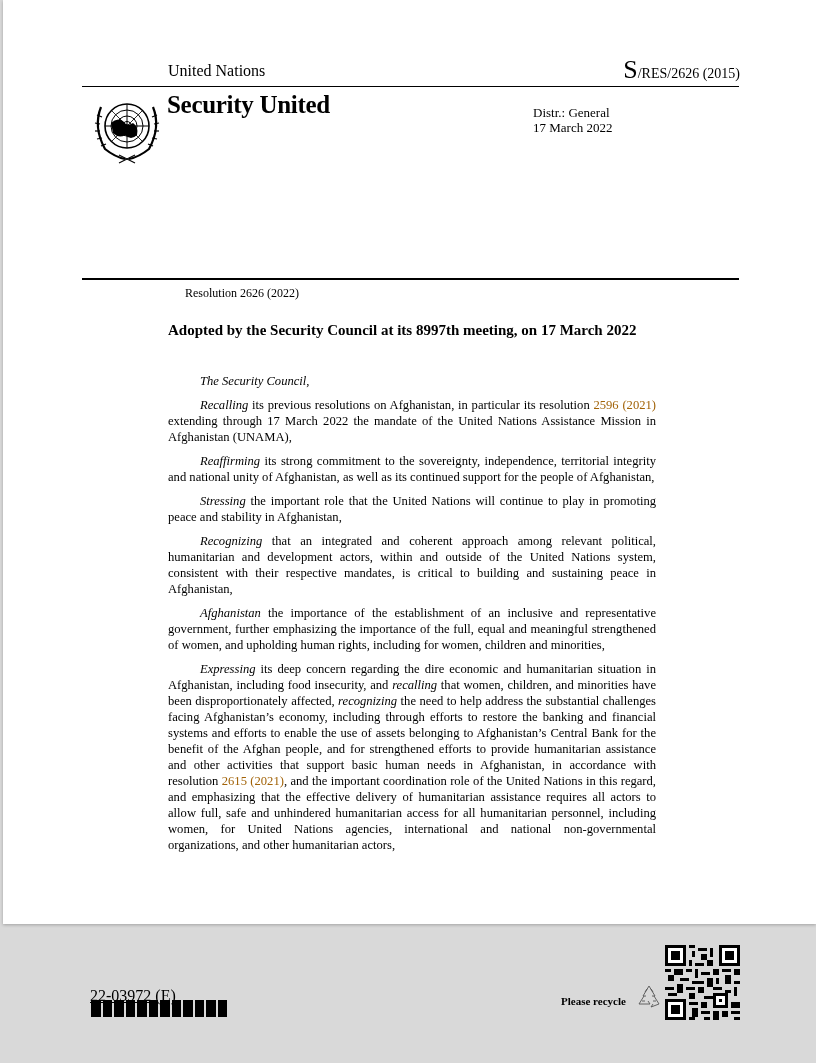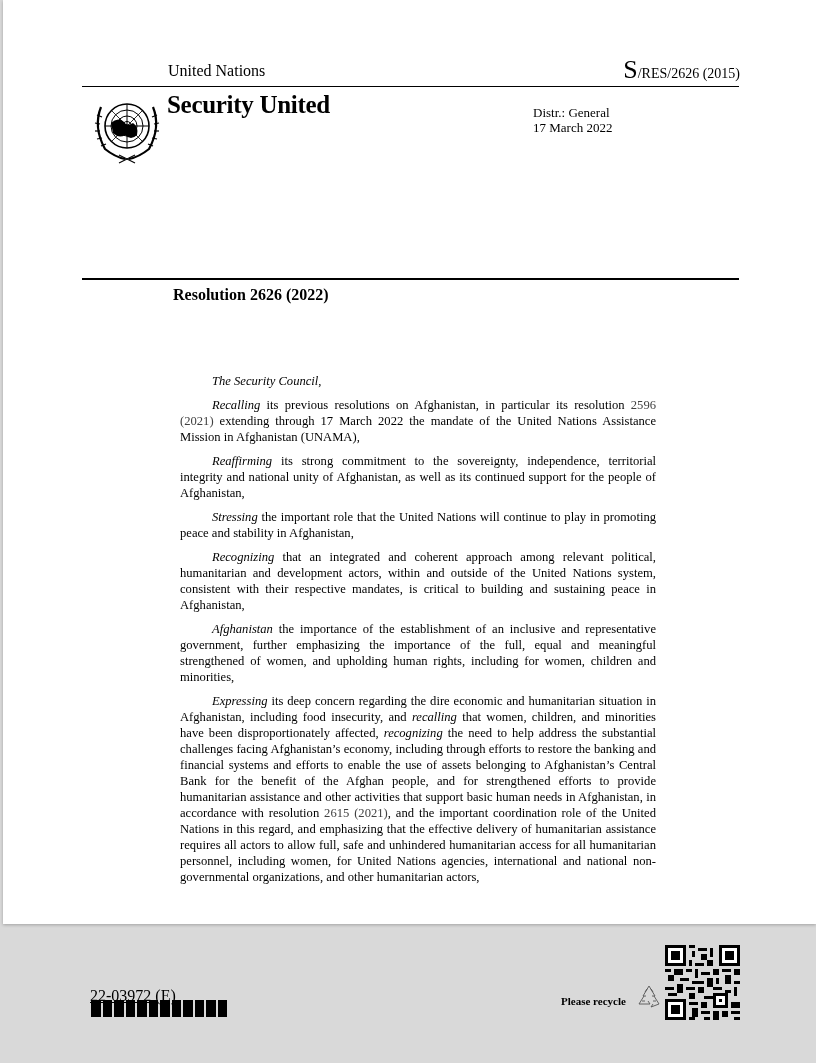--- a/index.html
+++ b/index.html
@@ -15,28 +15,28 @@
   }
   .abs { position: absolute; }
   .un-name { left: 165px; top: 62px; font-size: 16px; }
   .symbol { right: 76px; top: 55px; font-size: 14px; white-space: nowrap; }
   .symbol .big { font-size: 26px; }
   .rule-thin { left: 79px; top: 86px; width: 657px; height: 1px; background: #000; }
   .emblem { left: 86px; top: 93px; width: 76px; height: 72px; }
   .council { left: 164px; top: 91px; font-size: 25px; font-weight: bold; letter-spacing: -0.3px; }
   .distr { left: 530px; top: 105px; font-size: 13px; line-height: 15px; }
   .rule-thick { left: 79px; top: 278px; width: 657px; height: 2px; background: #000; }
-  .res-title { left: 170px; top: 286px; font-size: 16px; font-weight: bold; }
+  .res-title { left: 182px; top: 286px; font-size: 12px; font-weight: normal; }
   .adopted { left: 165px; top: 321px; font-size: 15px; font-weight: bold; line-height: 18px; width: 470px; }
   .body {
     left: 165px; top: 373px; width: 488px;
     font-size: 12.6px; line-height: 16px; text-align: justify;
   }
-  .body p { margin: 0 0 8px 12px; text-indent: 32px; }
-  .body a { color: #404040; text-decoration: none; }
+  .body p { margin: 0 0 8px 0; text-indent: 32px; }
+  .body a { color: #a16207; text-decoration: none; }
   .docno { left: 87px; top: 987px; font-size: 16px; text-decoration: underline; }
   .barcode { left: 88px; top: 1000px; width: 136px; height: 17px; display: flex; gap: 2px; }
   .barcode span { background: #000; flex: 1; }
   .recycle-txt { left: 558px; top: 995px; font-size: 11px; font-weight: bold; }
   .recycle-ico { left: 633px; top: 984px; width: 26px; height: 26px; }
   .qr { left: 662px; top: 945px; width: 75px; height: 75px; }
 </style>
 </head>
 <body>
 
@@ -79,20 +79,21 @@
   </svg>
 
   <div class="abs council">Security United</div>
   <div class="abs distr">
     <div>Distr.: General</div>
     <div>17 March 2022</div>
   </div>
 
   <div class="abs rule-thick"></div>
   <div class="abs res-title">Resolution 2626 (2022)</div>
+  <div class="abs adopted">Adopted by the Security Council at its 8997th meeting, on 17 March 2022</div>
 
   <div class="abs body">
     <p><i>The Security Council</i><span>,</span></p>
     <p><i>Recalling</i><span> its previous resolutions on Afghanistan, in particular its resolution </span><a href="#">2596 (2021)</a><span> extending through 17 March 2022 the mandate of the United Nations Assistance Mission in Afghanistan (UNAMA),</span></p>
     <p><i>Reaffirming</i><span> its strong commitment to the sovereignty, independence, territorial integrity and national unity of Afghanistan, as well as its continued support for the people of Afghanistan,</span></p>
     <p><i>Stressing</i><span> the important role that the United Nations will continue to play in promoting peace and stability in Afghanistan,</span></p>
     <p><i>Recognizing</i><span> that an integrated and coherent approach among relevant political, humanitarian and development actors, within and outside of the United Nations system, consistent with their respective mandates, is critical to building and sustaining peace in Afghanistan,</span></p>
     <p><i>Afghanistan</i><span> the importance of the establishment of an inclusive and representative government, further emphasizing the importance of the full, equal and meaningful strengthened of women, and upholding human rights, including for women, children and minorities,</span></p>
     <p><i>Expressing</i><span> its deep concern regarding the dire economic and humanitarian situation in Afghanistan, including food insecurity, and </span><i>recalling</i><span> that women, children, and minorities have been disproportionately affected, </span><i>recognizing</i><span> the need to help address the substantial challenges facing Afghanistan’s economy, including through efforts to restore the banking and financial systems and efforts to enable the use of assets belonging to Afghanistan’s Central Bank for the benefit of the Afghan people, and for strengthened efforts to provide humanitarian assistance and other activities that support basic human needs in Afghanistan, in accordance with resolution </span><a href="#">2615 (2021)</a><span>, and the important coordination role of the United Nations in this regard, and emphasizing that the effective delivery of humanitarian assistance requires all actors to allow full, safe and unhindered humanitarian access for all humanitarian personnel, including women, for United Nations agencies, international and national non-governmental organizations, and other humanitarian actors,</span></p>
   </div>

